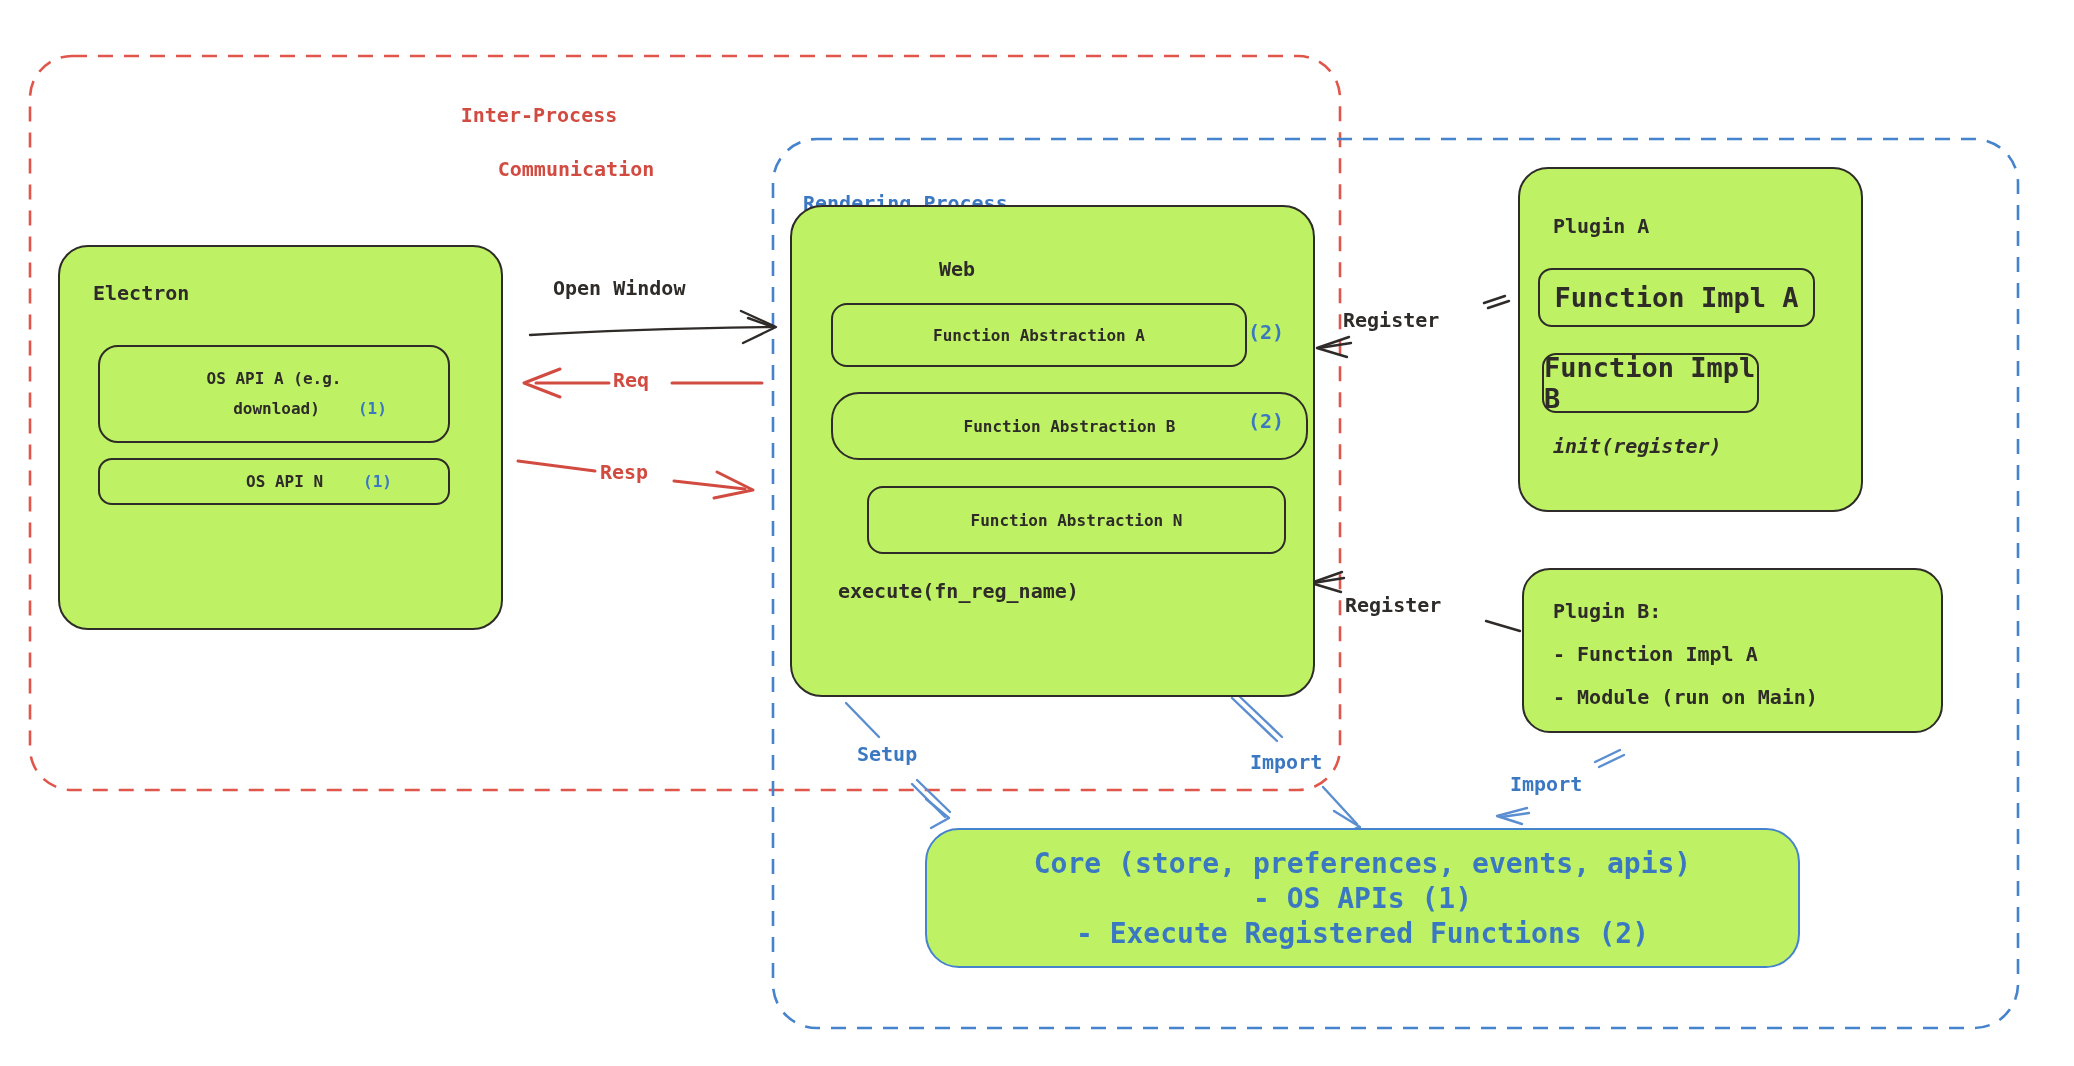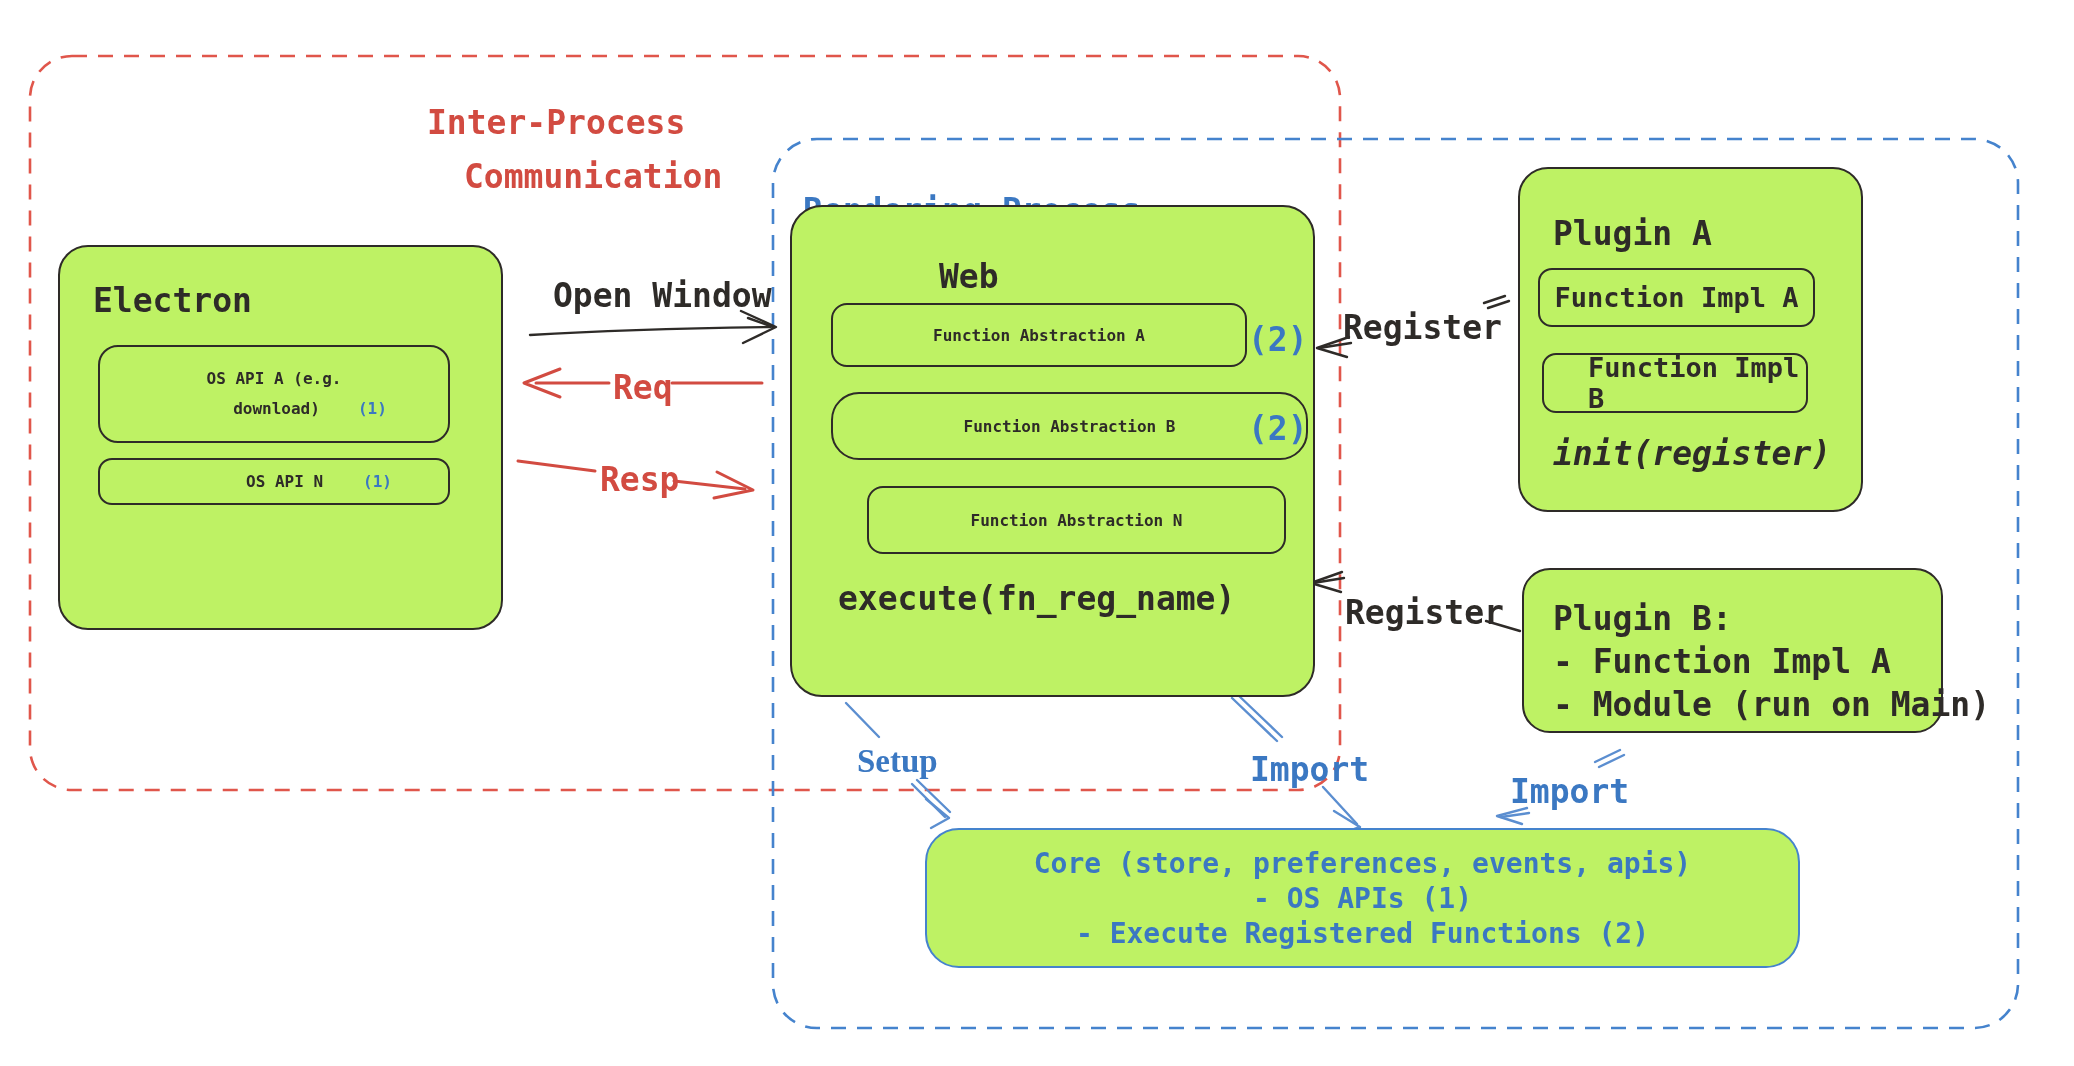--- a/index.html
+++ b/index.html
@@ -9,21 +9,21 @@
     --blue:#3b78c2;
     --blue-dash:#4583cd;
     --blue-arrow:#5b8ed0;
   }
   html,body{margin:0;padding:0;background:#ffffff;}
   #stage{
     position:relative;width:2074px;height:1066px;background:#ffffff;overflow:hidden;
     font-family:"DejaVu Sans Mono","Liberation Mono",monospace;
     font-weight:bold;color:var(--black);
   }
-  .t{position:absolute;font-size:33px;line-height:1.15;white-space:nowrap;}
+  .t{position:absolute;font-size:20px;line-height:1.15;white-space:nowrap;}
   .t.red{color:var(--red);}
   .t.blue{color:var(--blue);}
   .box{position:absolute;background:#bef264;border:2.5px solid var(--black);box-sizing:border-box;}
   .cbox{display:flex;align-items:center;justify-content:center;}
   .tag{color:var(--blue);}
   svg.overlay{position:absolute;left:0;top:0;pointer-events:none;}
   .kline{stroke:var(--black);stroke-width:2.4;fill:none;stroke-linecap:round;stroke-linejoin:round;}
   .rline{stroke:var(--red);stroke-width:3;fill:none;stroke-linecap:round;stroke-linejoin:round;}
   .bline{stroke:var(--blue-arrow);stroke-width:2.4;fill:none;stroke-linecap:round;stroke-linejoin:round;}
   .dashR{stroke:var(--red-dash);stroke-width:2.6;fill:none;stroke-dasharray:15 11;}
@@ -142,31 +142,31 @@
   <div class="t" style="left:838px;top:580px;">execute(fn_reg_name)</div>
 
   <div class="t" style="left:1343px;top:309px;">Register</div>
   <div class="t" style="left:1345px;top:594px;">Register</div>
 
   <div class="box" style="left:1518px;top:167px;width:345px;height:345px;border-radius:30px;"></div>
   <div class="t" style="left:1553px;top:215px;">Plugin A</div>
   <div class="box cbox" style="left:1538px;top:268px;width:277px;height:59px;border-radius:14px;font-size:27px;">
     <span>Function Impl A</span>
   </div>
-  <div class="box cbox" style="left:1542px;top:353px;width:266px;height:60px;border-radius:14px;font-size:27px;padding-left:44px;">
+  <div class="box cbox" style="left:1542px;top:353px;width:217px;height:60px;border-radius:14px;font-size:27px;">
     <span>Function Impl B</span>
   </div>
   <div class="t" style="left:1553px;top:435px;font-style:italic;">init(register)</div>
 
   <div class="box" style="left:1522px;top:568px;width:421px;height:165px;border-radius:28px;"></div>
   <div class="t" style="left:1553px;top:600px;">Plugin B:</div>
   <div class="t" style="left:1553px;top:643px;">- Function Impl A</div>
   <div class="t" style="left:1553px;top:686px;">- Module (run on Main)</div>
 
-  <div class="t blue" style="left:857px;top:743px;font-family:Liberation Serif, serif;">Setup</div>
+  <div class="t blue" style="left:857px;top:743px;">Setup</div>
   <div class="t blue" style="left:1250px;top:751px;">Import</div>
   <div class="t blue" style="left:1510px;top:773px;">Import</div>
 
   <div class="box centerlines" style="left:925px;top:828px;width:875px;height:140px;border-radius:34px;border:2px solid var(--blue-dash);color:var(--blue);line-height:35px;font-size:28px;">
     <div style="white-space:nowrap;">Core (store, preferences, events, apis)</div>
     <div style="white-space:nowrap;">- OS APIs (1)</div>
     <div style="white-space:nowrap;">- Execute Registered Functions (2)</div>
   </div>
 
 </div>

